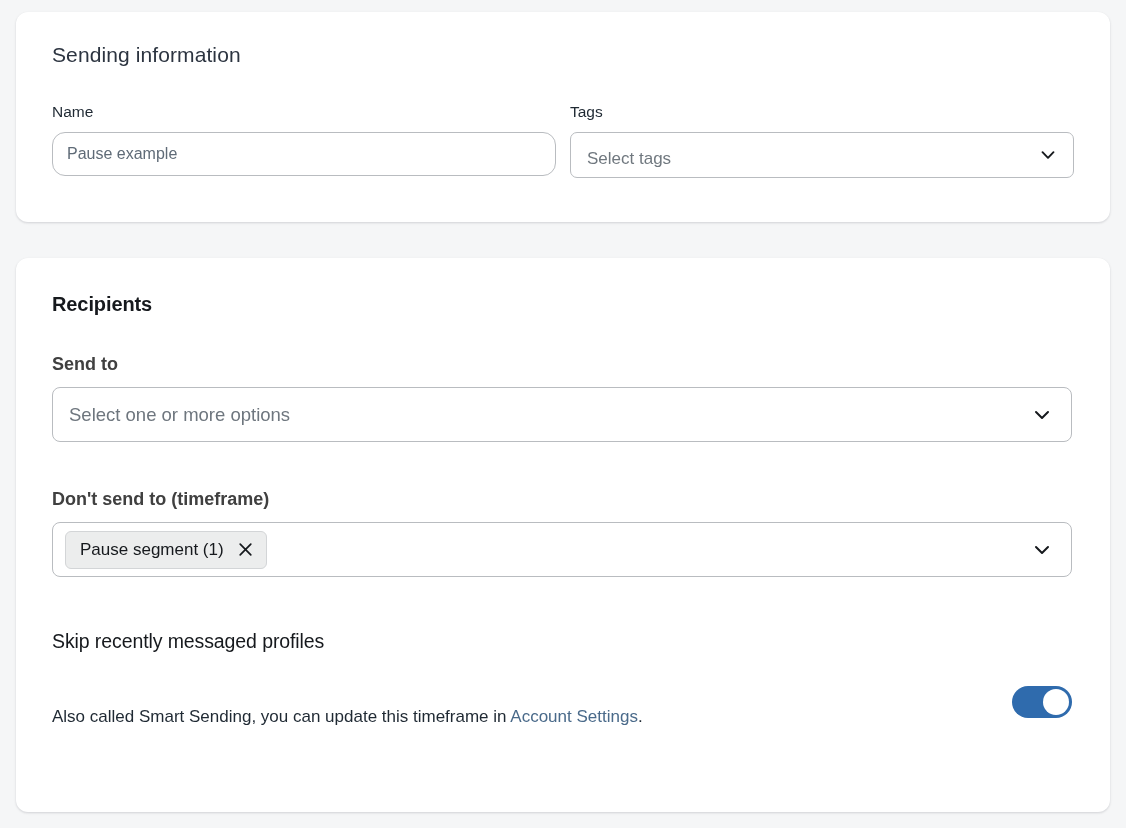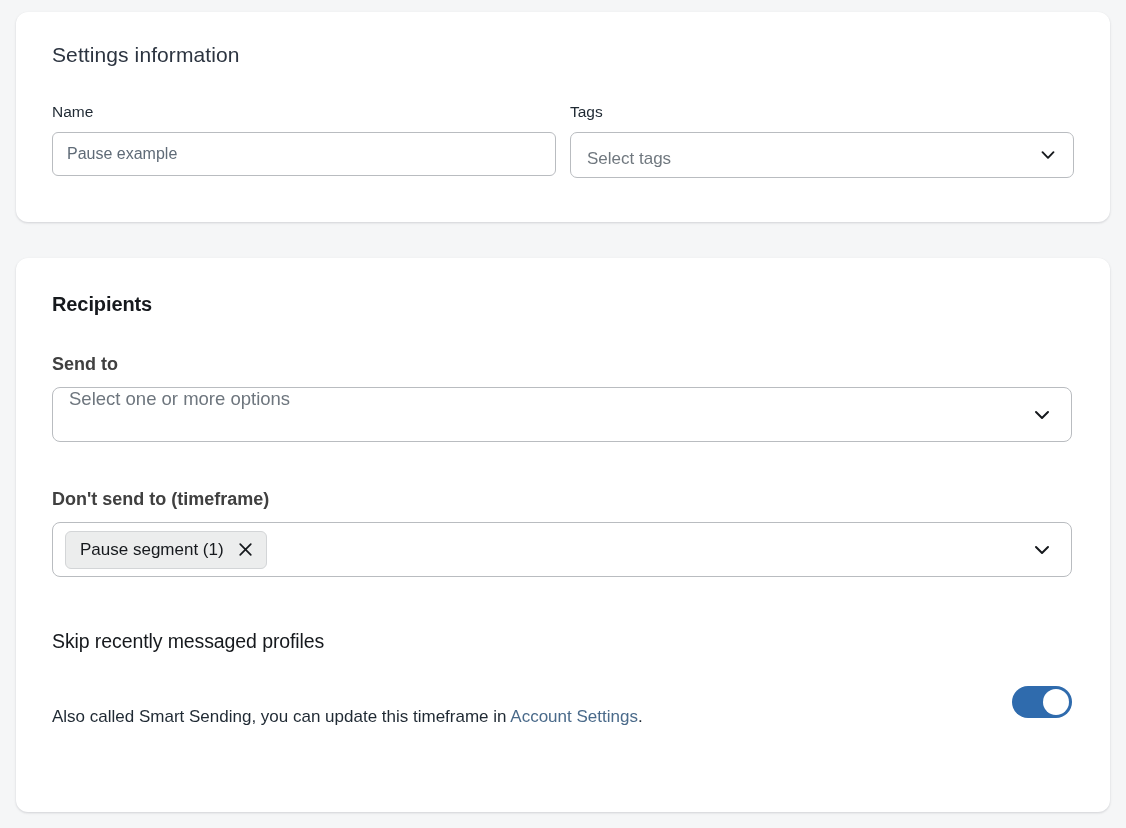--- a/index.html
+++ b/index.html
@@ -58,21 +58,21 @@
     color: #1f2933;
     font-weight: 400;
     margin-bottom: 10px;
     display: block;
   }
 
   .text-input {
     width: 100%;
     height: 44px;
     border: 1px solid #b9bcc0;
-    border-radius: 6px;
+    border-radius: 13px;
     background: #ffffff;
     padding: 0 14px;
     font-family: "Liberation Sans", sans-serif;
     font-size: 16px;
     color: #5f6b77;
     display: flex;
     align-items: center;
     outline: none;
   }
   .text-input::placeholder { color: #6b7680; }
@@ -133,20 +133,21 @@
   }
 
   .big-select {
     width: 1020px;
     min-height: 55px;
     border: 1px solid #b9bcc0;
     border-radius: 8px;
     background: #ffffff;
     position: relative;
     display: flex;
+    align-items: center;
     padding: 0 48px 0 16px;
     cursor: pointer;
   }
   .big-select .select-placeholder {
     font-size: 18.5px;
     color: #6e767e;
   }
   .big-select .chev { right: 18px; width: 22px; height: 22px; }
 
   .spacer-44 { height: 46px; }
@@ -233,21 +234,21 @@
     background: #ffffff;
   }
 </style>
 </head>
 <body>
 
 <div class="page">
 
   <section class="card card-campaign">
 
-    <h2 class="card-title-regular">Settings information</h2>
+    <h2 class="card-title-regular">Sending information</h2>
 
     <div class="field-row">
 
       <div class="field-col-name">
         <label class="field-label">Name</label>
         <input class="text-input" type="text" value="Pause example" style="">
       </div>
 
       <div class="field-col-tags">
         <label class="field-label">Tags</label>

